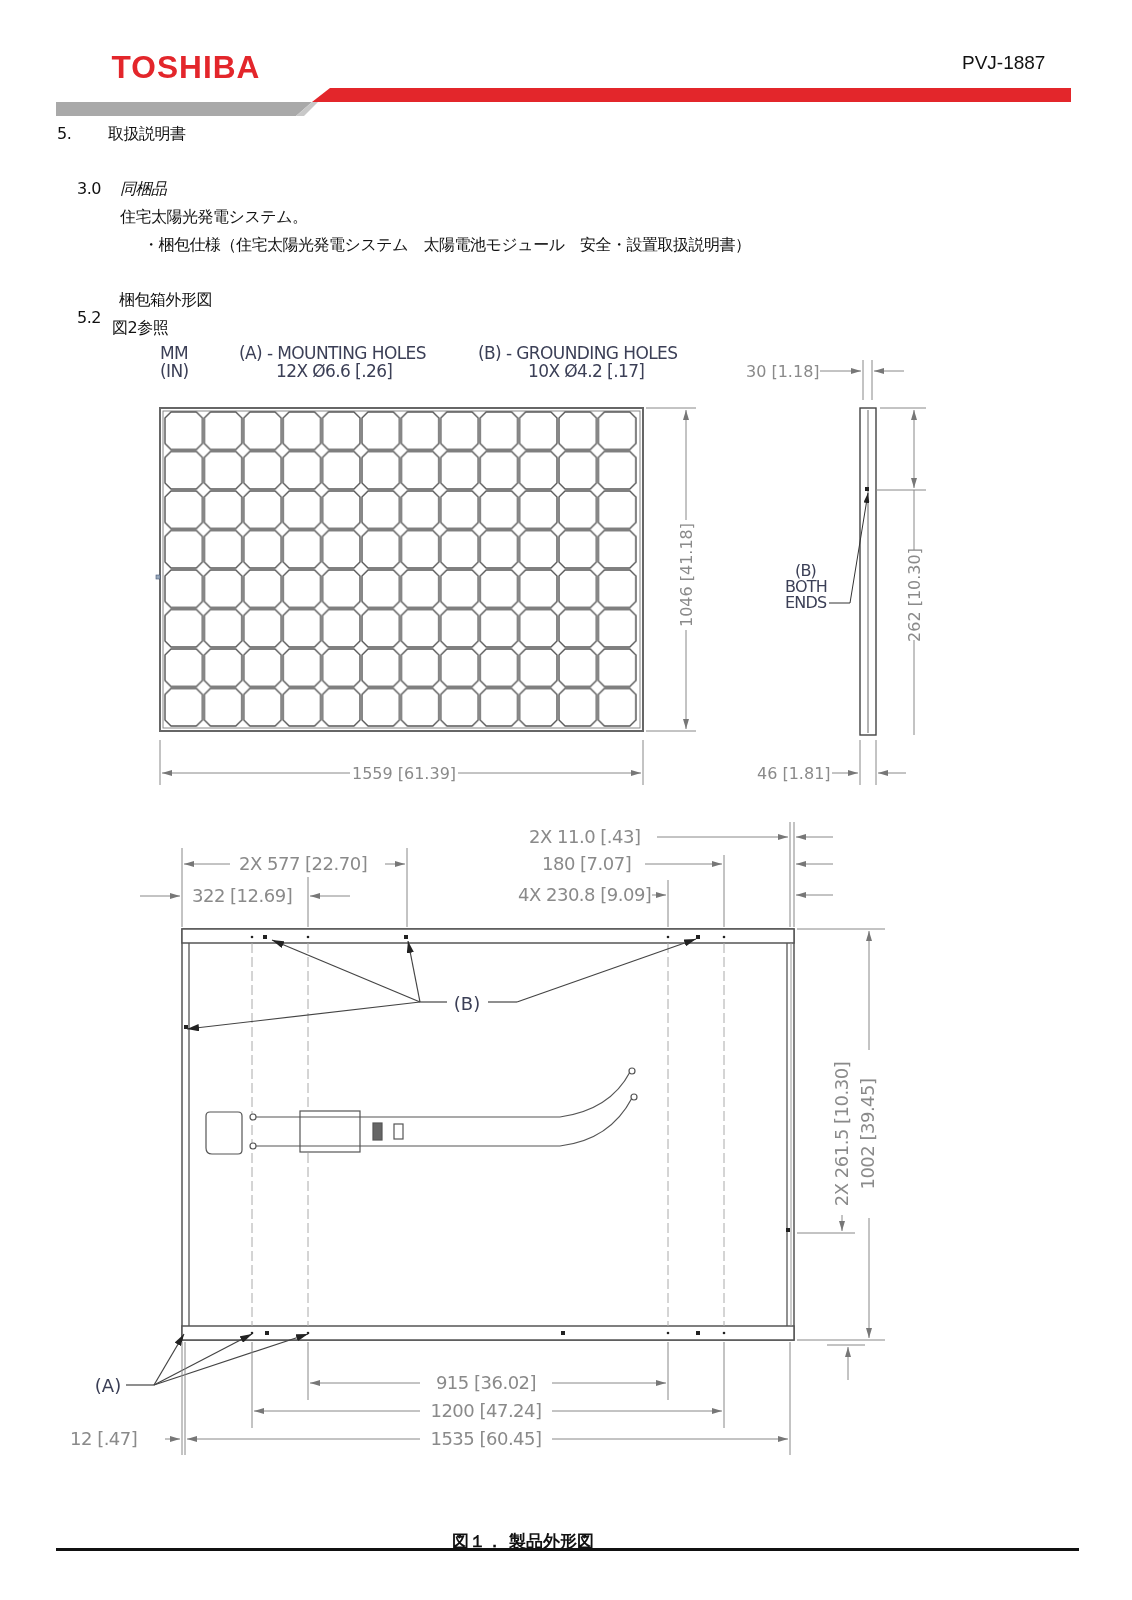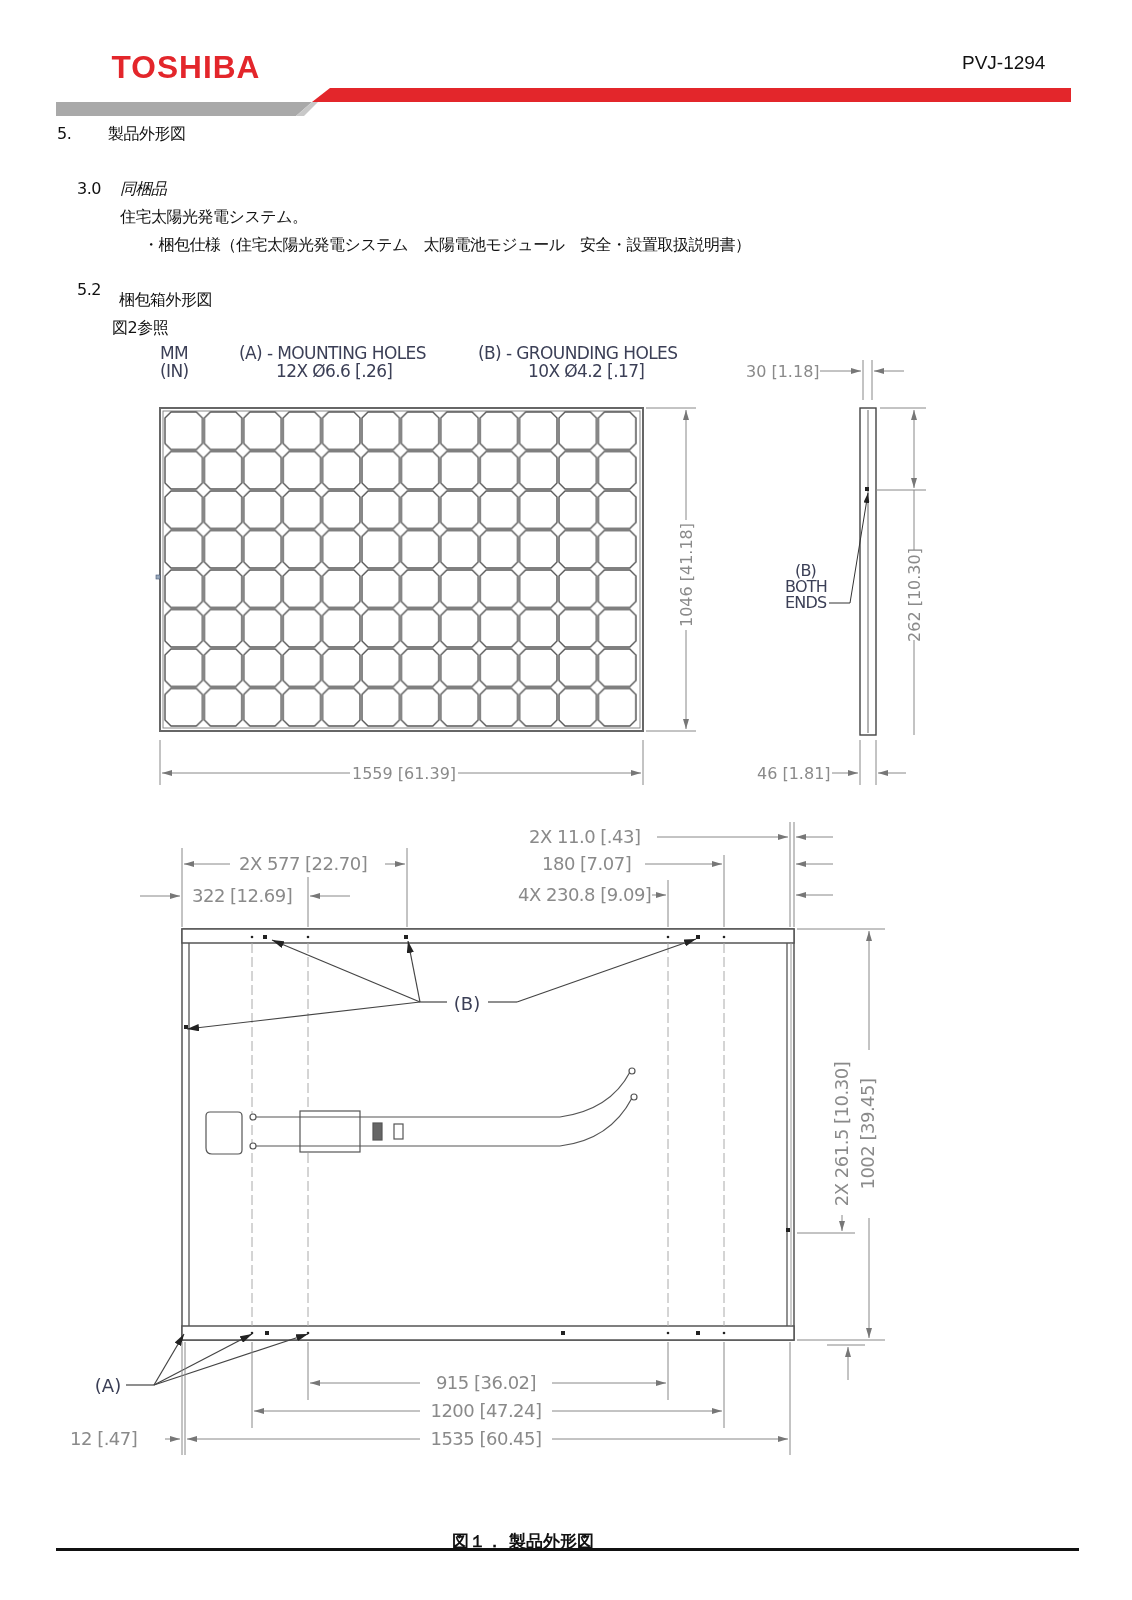--- a/index.html
+++ b/index.html
@@ -12,36 +12,36 @@
   .hbar { left: 56px; top: 86px; width: 1015px; height: 36px; }
   .t { font-family: "DejaVu Sans", sans-serif; font-size: 16px; color: #111; white-space: nowrap; letter-spacing: -0.5px; }
   .caption { left: 452px; top: 1484px; font-size: 17px; text-decoration: underline; font-weight: bold; letter-spacing: 0; margin-top: 46px; }
   .footer-line { left: 56px; top: 1548px; width: 1023px; height: 3px; background: #111; }
   svg text { font-family: "DejaVu Sans", sans-serif; }
 </style>
 </head>
 <body>
 
 <div class="abs logo">TOSHIBA</div>
-<div class="abs docno">PVJ-1294</div>
+<div class="abs docno">PVJ-1887</div>
 <svg class="abs hbar" viewBox="0 0 1015 36">
   <path d="M0 16 L256 16 L240 30 L0 30 Z" fill="#a9a9a9"></path>
   <path d="M256 16 L274 2 L1015 2 L1015 16 Z" fill="#e3262b"></path>
   <path d="M240 30 L256 16 L262 16 L248 30 Z" fill="#c8c8c8"></path>
 </svg>
 
 <div class="abs t" style="left:57px; top:124px;">5.</div>
-<div class="abs t" style="left:108px; top:124px;">製品外形図</div>
+<div class="abs t" style="left:108px; top:124px;">取扱説明書</div>
 
 <div class="abs t" style="left:77px; top:179px;">3.0</div>
 <div class="abs t" style="left:120px; top:179px;font-style:italic;">同梱品</div>
 <div class="abs t" style="left:120px; top:207px;">住宅太陽光発電システム。</div>
 <div class="abs t" style="left:143px; top:235px;">・梱包仕様（住宅太陽光発電システム　太陽電池モジュール　安全・設置取扱説明書）</div>
 
-<div class="abs t" style="left:77px; top:280px;text-align:center;">5.2</div>
+<div class="abs t" style="left:77px; top:308px;text-align:center;">5.2</div>
 <div class="abs t" style="left:119px; top:290px;">梱包箱外形図</div>
 <div class="abs t" style="left:112px; top:318px;">図2参照</div>
 
 <svg class="abs" style="left:0; top:340px;" width="1132" height="1130" viewBox="0 340 1132 1130">
   <defs>
     <marker id="arr" viewBox="0 0 10 6" refX="10" refY="3" markerWidth="10" markerHeight="6" orient="auto-start-reverse">
       <path d="M0 0 L10 3 L0 6 Z" fill="#777"></path>
     </marker>
     <marker id="arrb" viewBox="0 0 10 6" refX="10" refY="3" markerWidth="10" markerHeight="6" orient="auto-start-reverse">
       <path d="M0 0 L10 3 L0 6 Z" fill="#222"></path>

